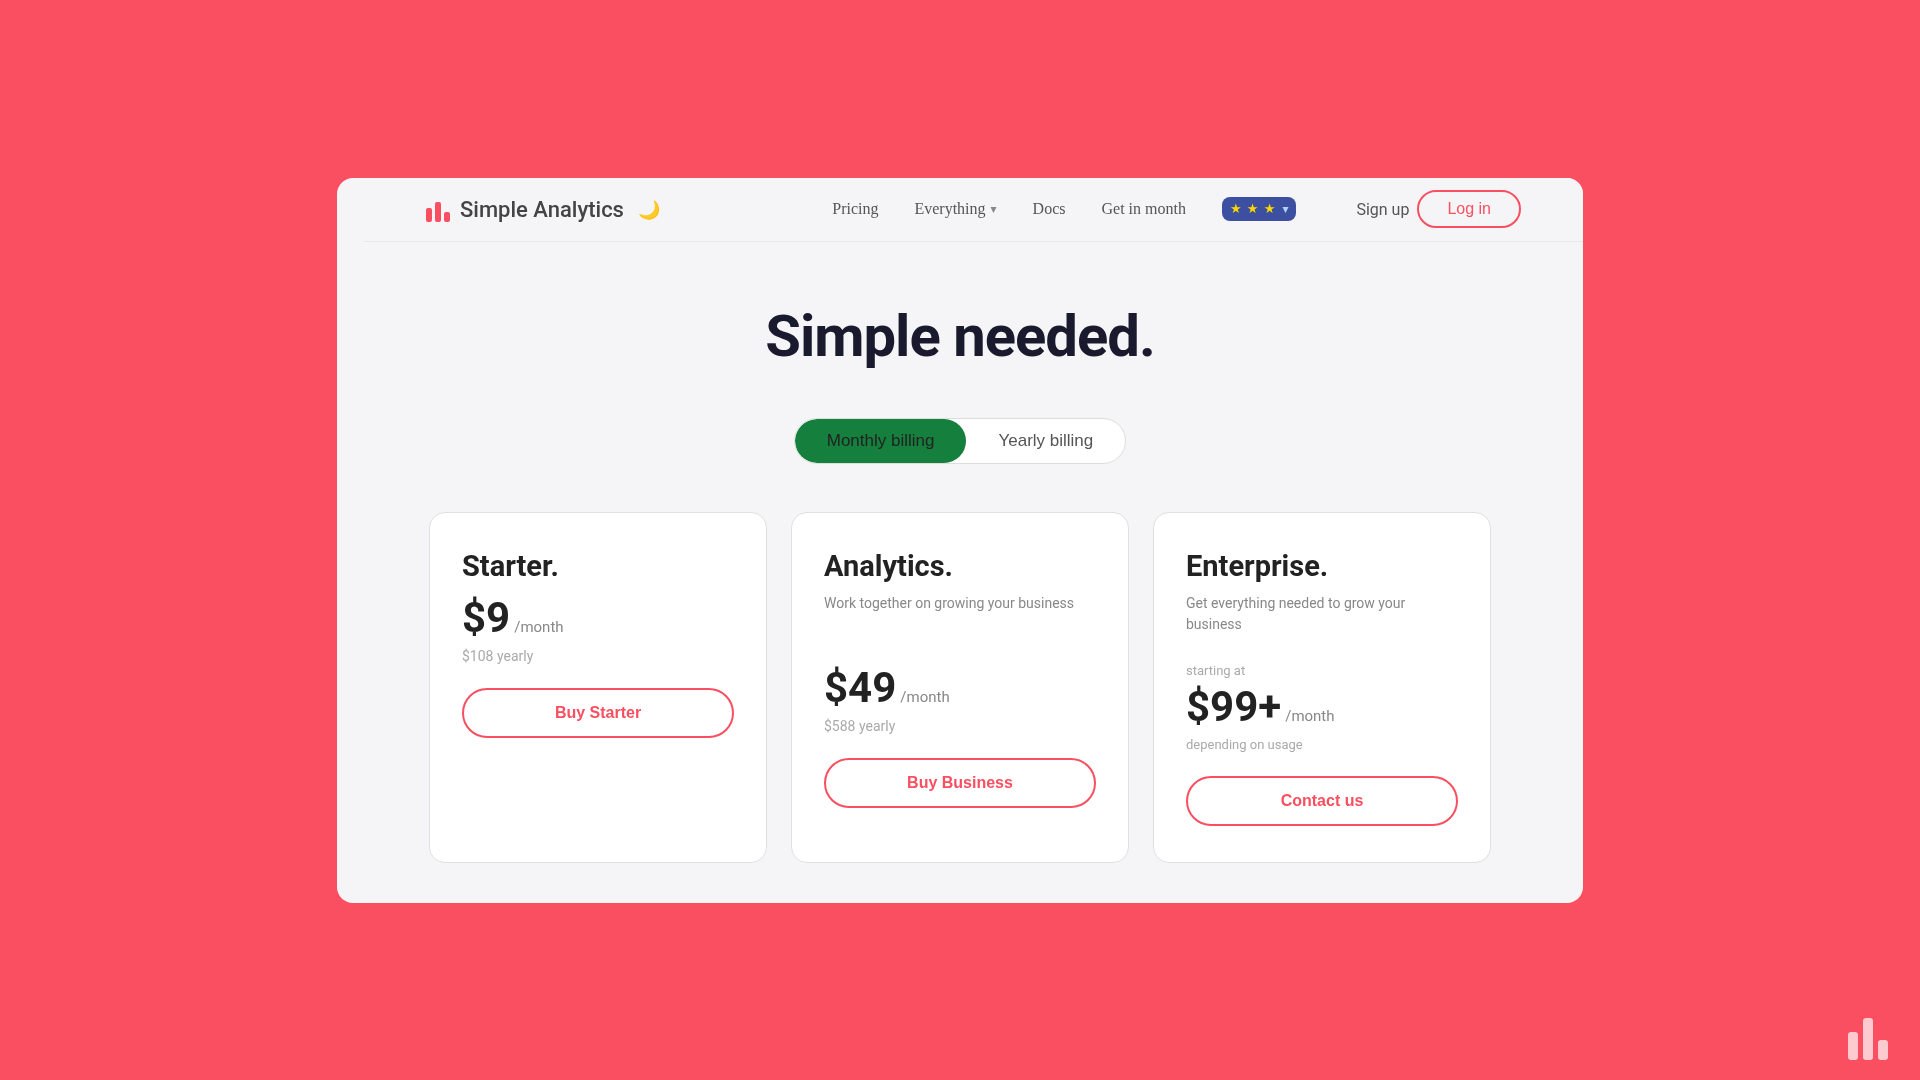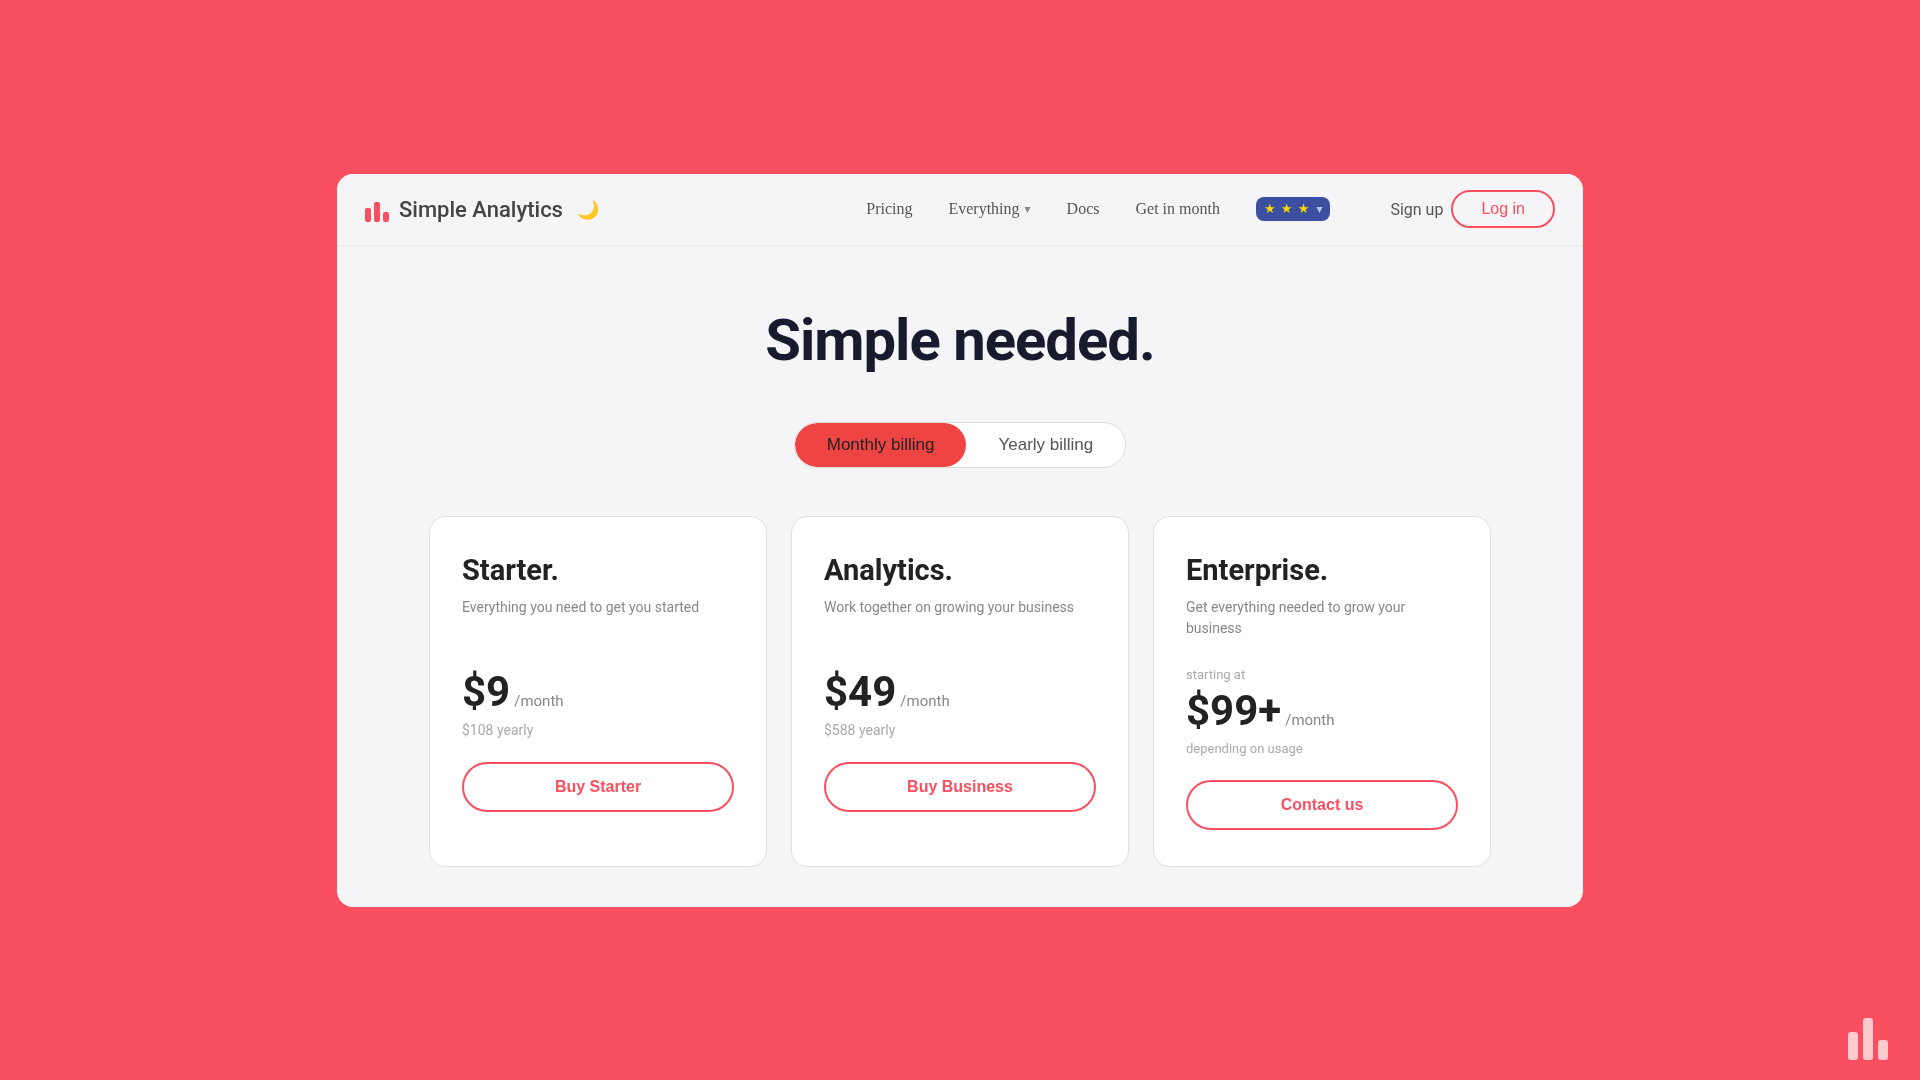--- a/index.html
+++ b/index.html
@@ -19,24 +19,25 @@
       background: #f5f5f7;
       border-radius: 16px;
       overflow: hidden;
       position: relative;
     }
 
     
     .navbar {
       display: flex;
       align-items: center;
-      padding: 0 28px;
-      height: 72px;
+      padding: 0 62px;
+      height: 64px;
       background: #f5f5f7;
       border-bottom: 1px solid #e8e8e8;
+      margin-left: 27px;
     }
 
     .logo-area {
       display: flex;
       align-items: center;
       gap: 10px;
       margin-right: auto;
     }
 
     .logo-icon {
@@ -164,21 +165,21 @@
       font-size: 17px;
       font-weight: 500;
       cursor: pointer;
       border: none;
       background: transparent;
       color: #555;
       border-radius: 50px;
     }
 
     .toggle-option.active {
-      background: #ef4444;
+      background: #15803d;
       color: #222;
     }
 
     
     .pricing-cards {
       display: flex;
       gap: 24px;
       justify-content: center;
     }
 
@@ -306,21 +307,20 @@
       <div class="toggle-container">
         <button class="toggle-option active">Monthly billing</button>
         <button class="toggle-option">Yearly billing</button>
       </div>
     </div>
 
     <div class="pricing-cards">
 
       <div class="pricing-card">
         <div class="card-title">Starter.</div>
-        <div class="card-desc">Everything you need to get you started</div>
         <div class="price-row">
           <span class="price-amount">$9</span>
           <span class="price-period">/month</span>
         </div>
         <div class="price-yearly">$108 yearly</div>
         <button class="card-cta">Buy Starter</button>
       </div>
 
       <div class="pricing-card">
         <div class="card-title">Analytics.</div>

